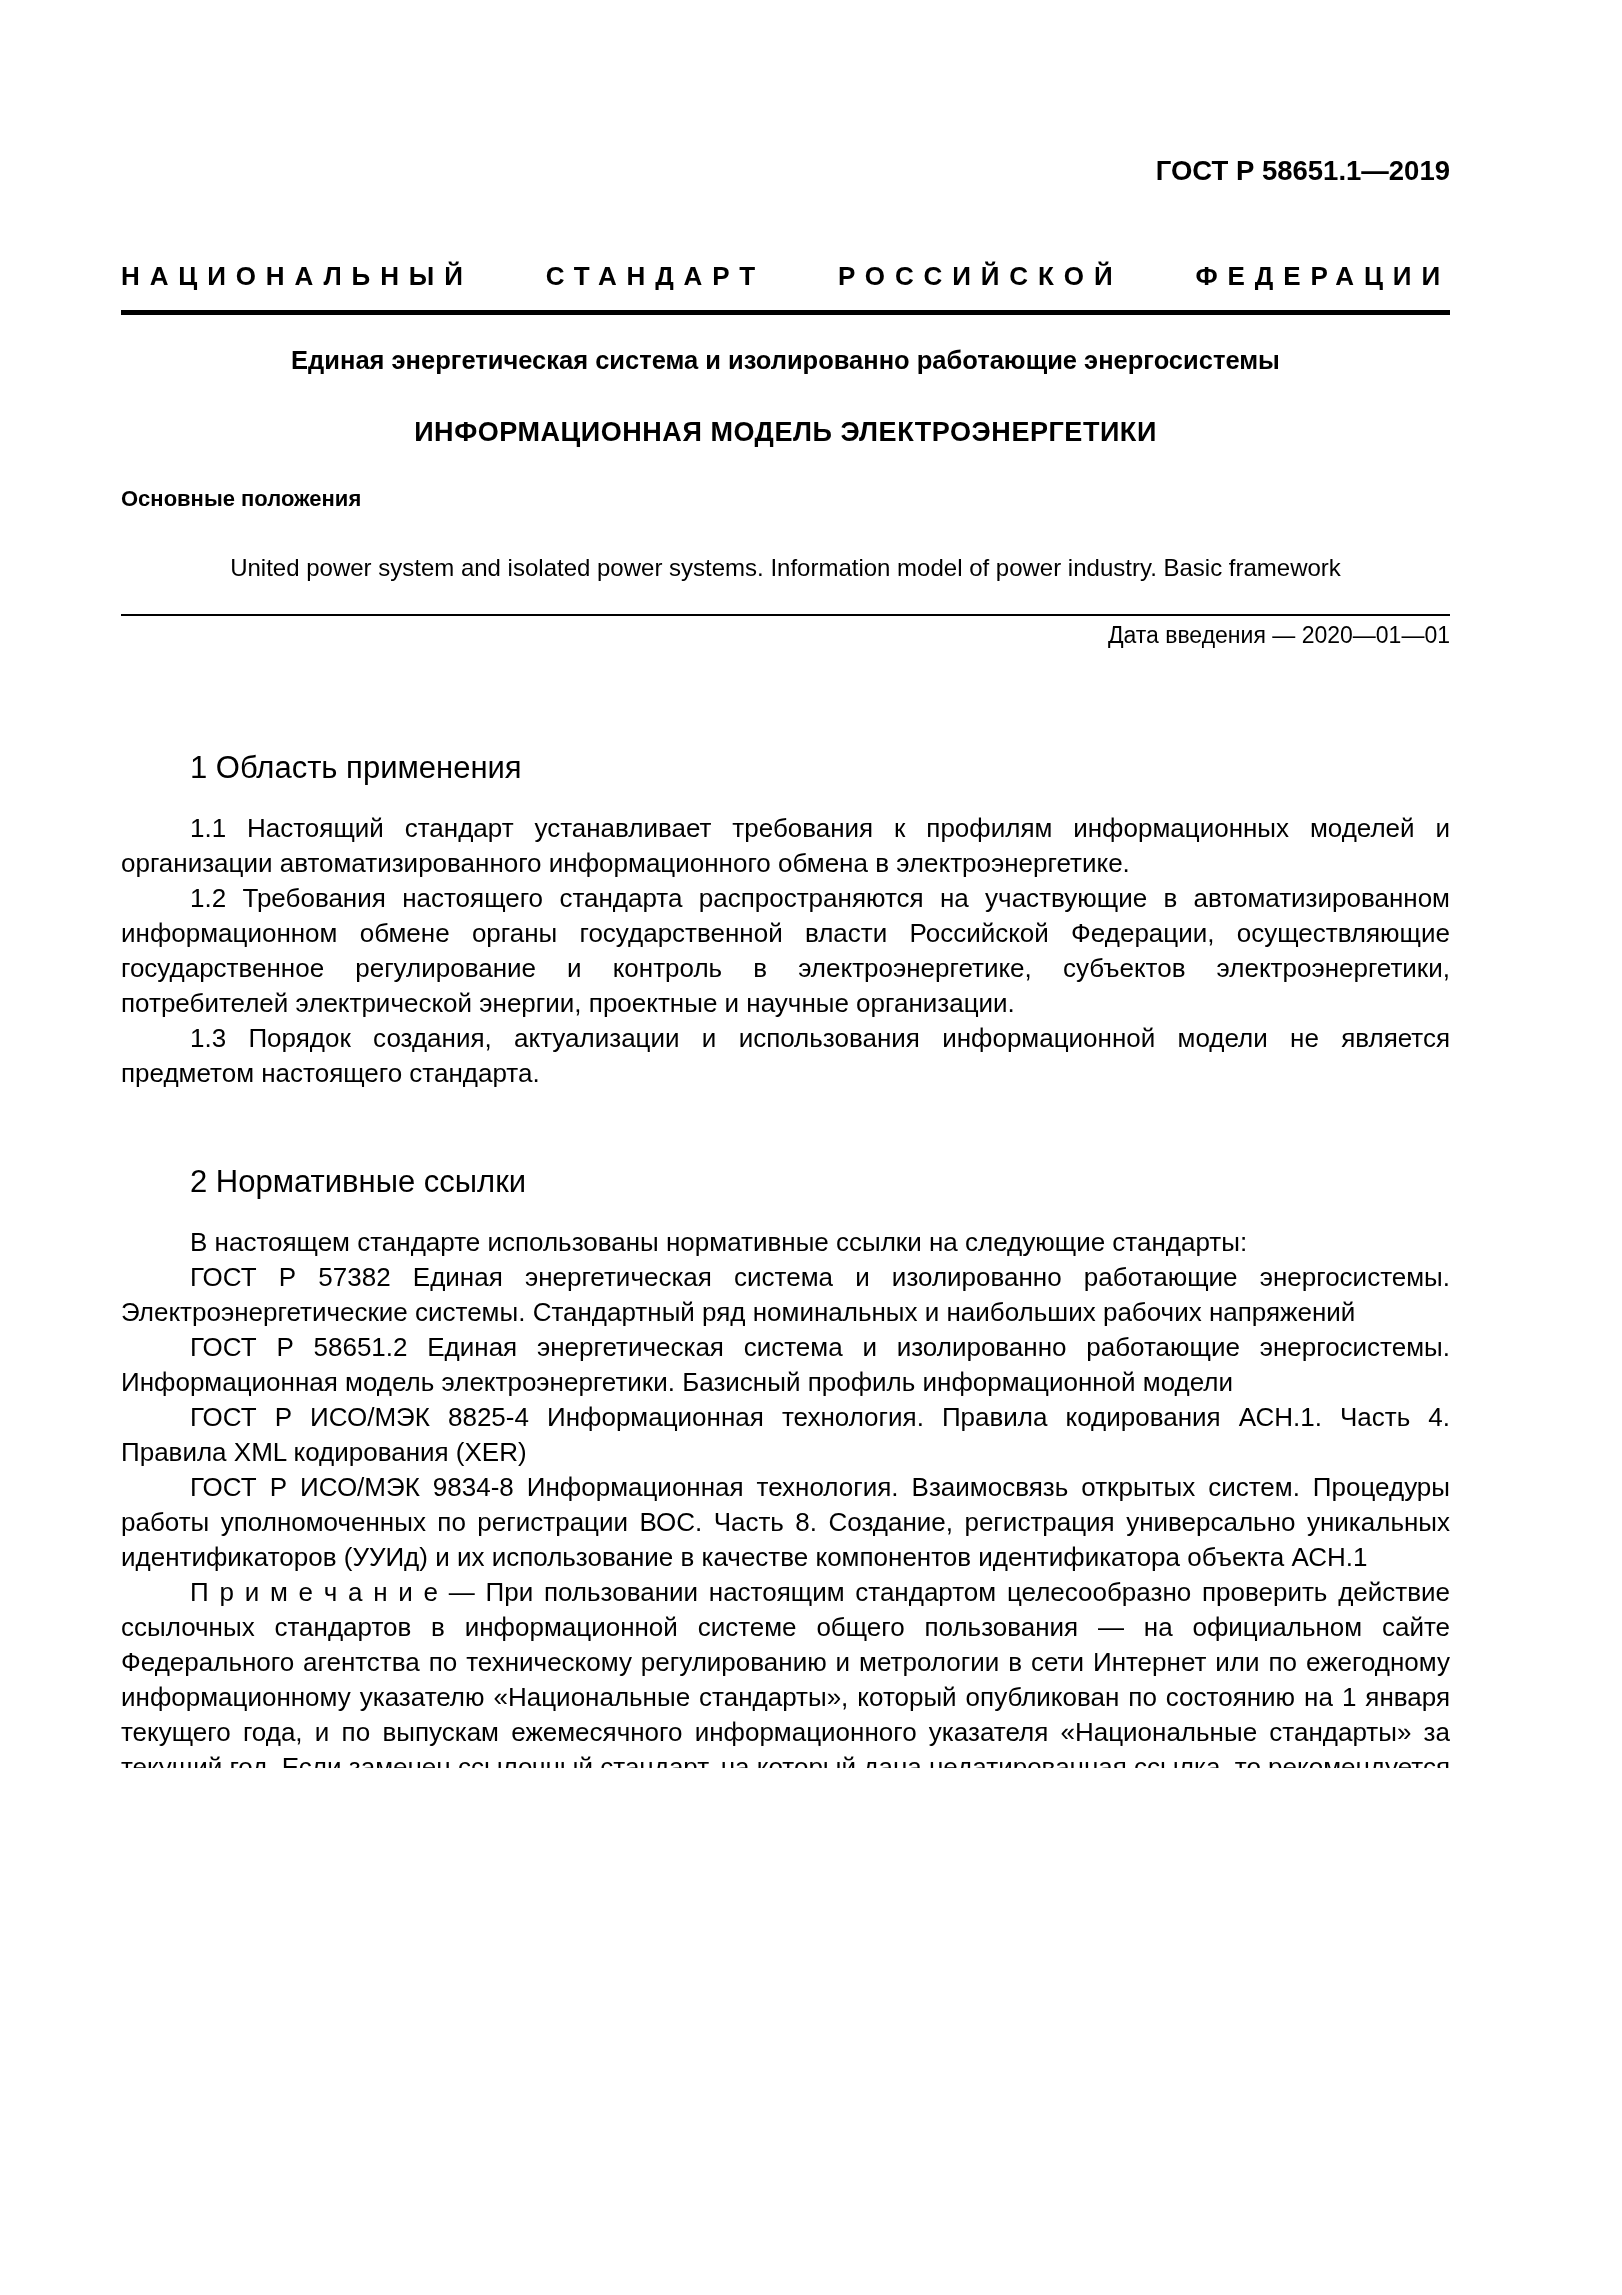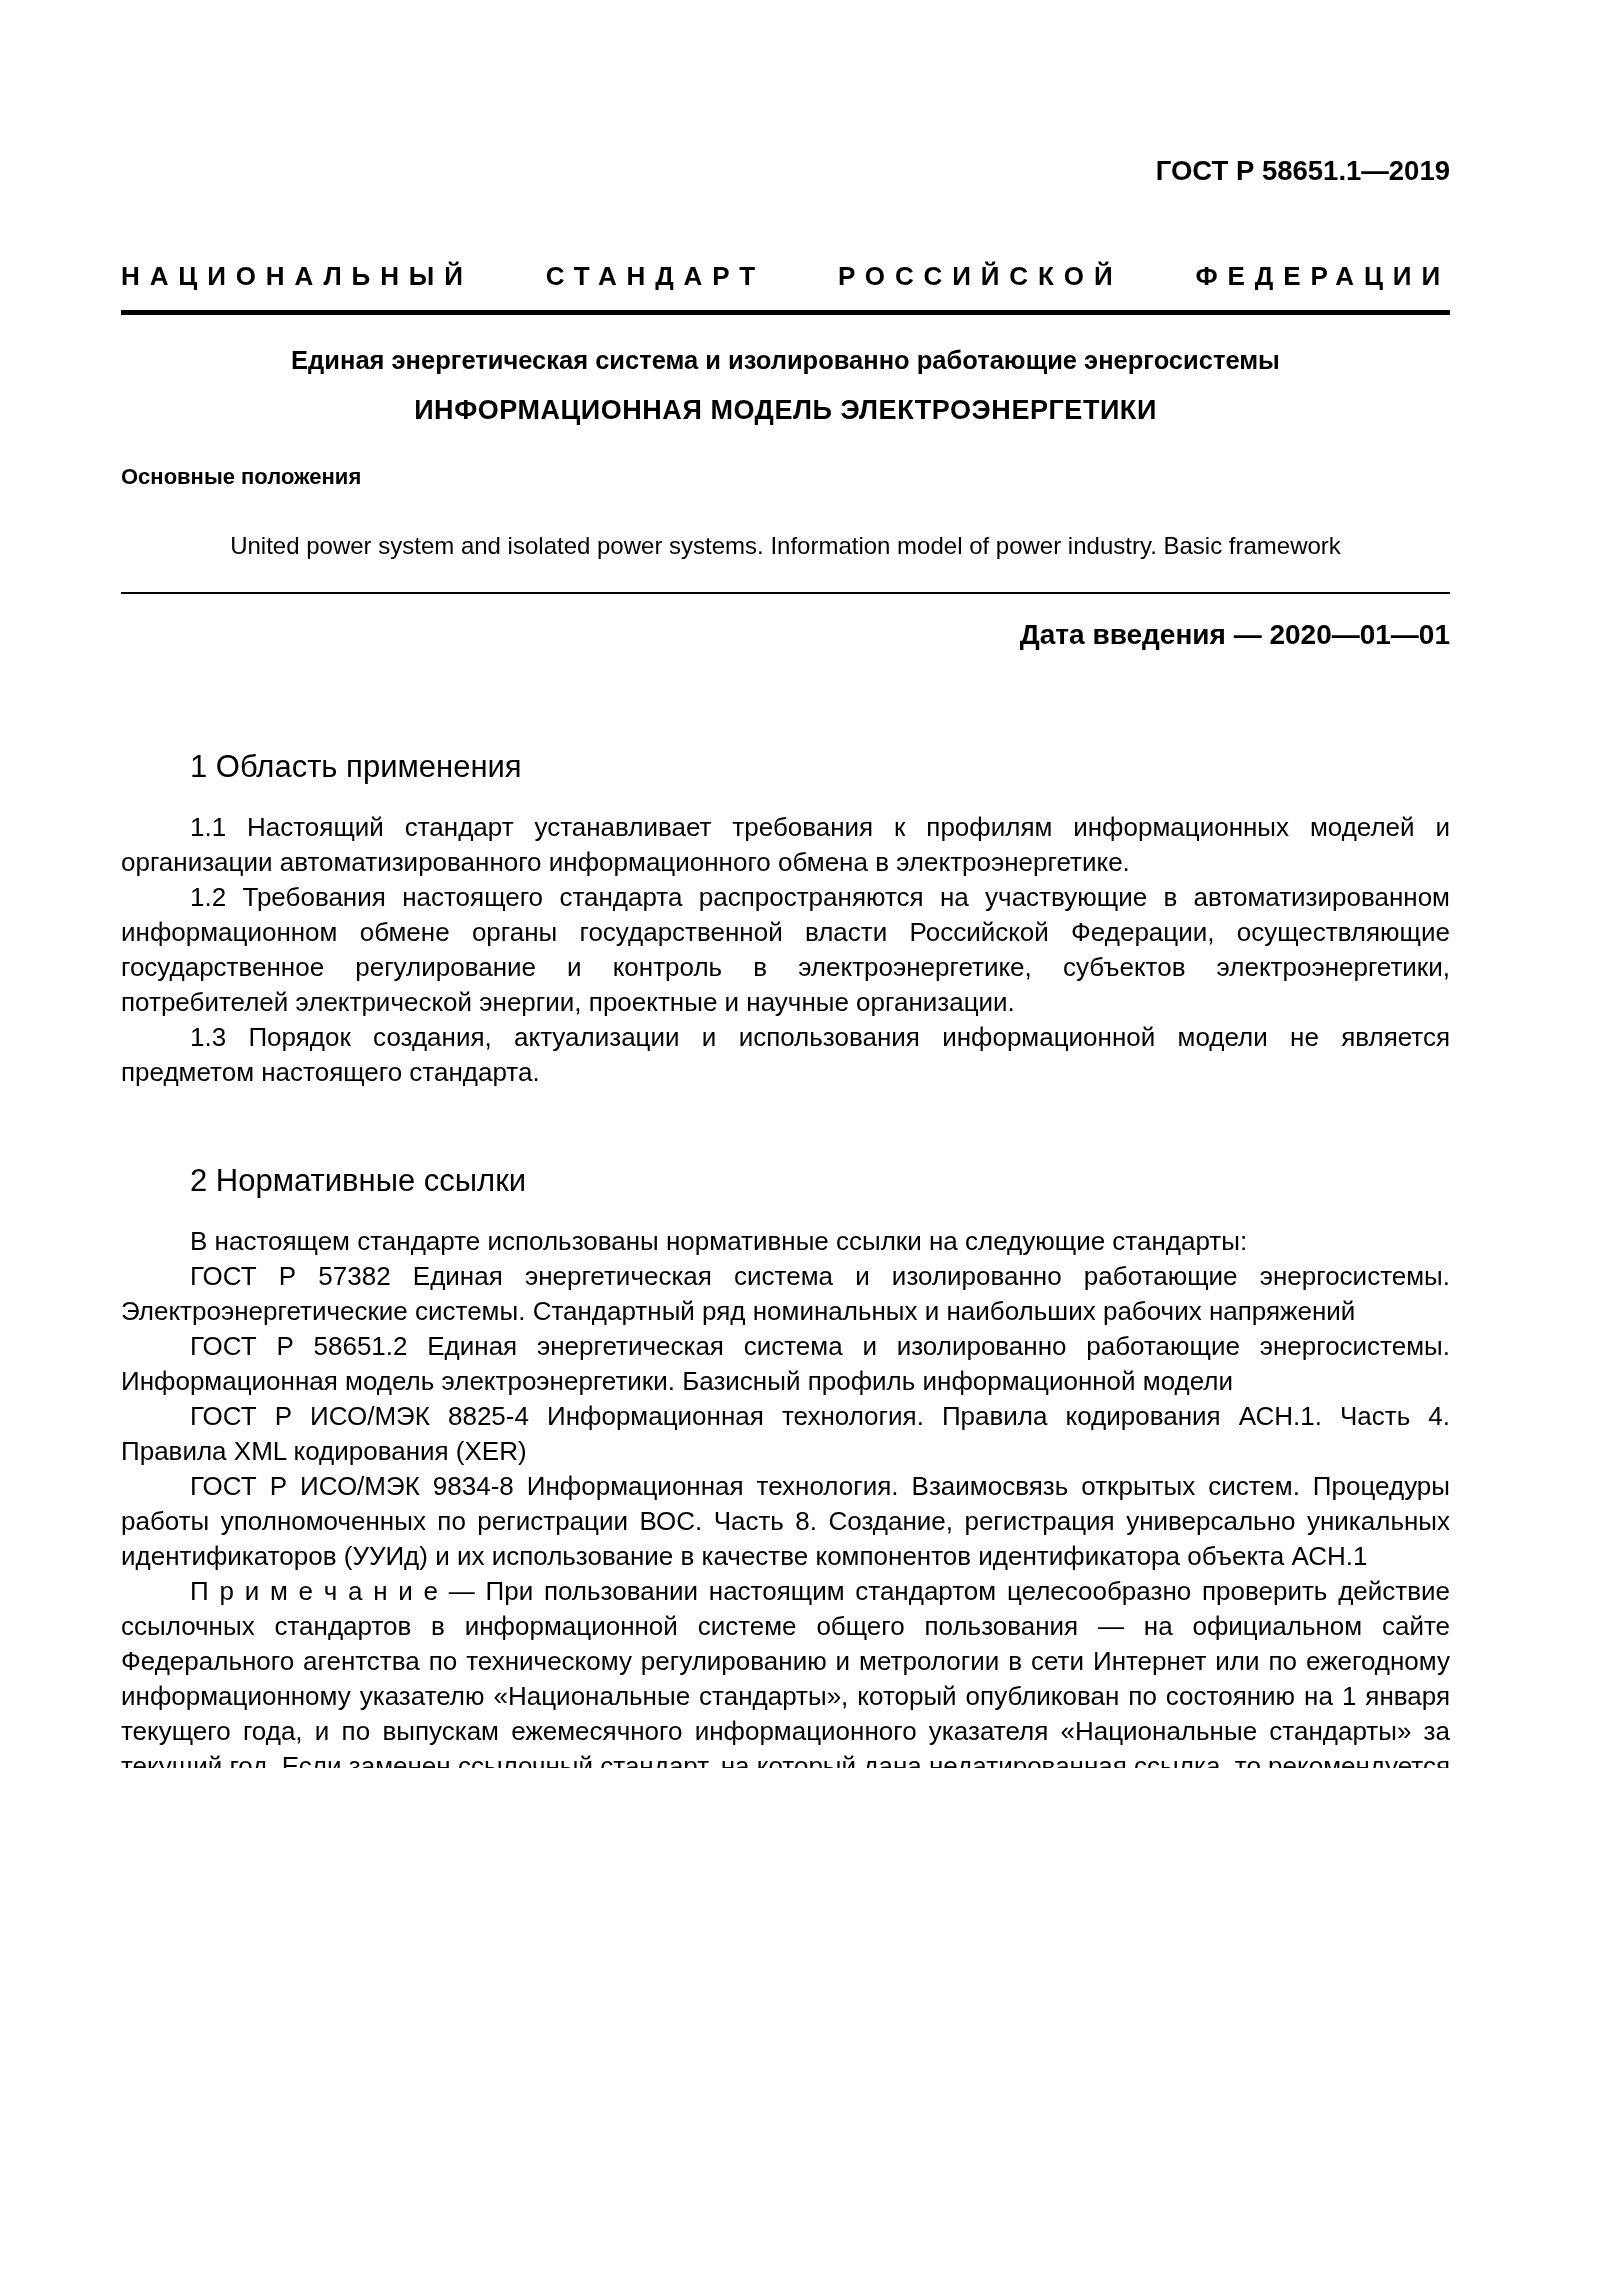--- a/index.html
+++ b/index.html
@@ -41,45 +41,45 @@
   .rule.thick { height: 4.6px; margin-top: 17px; }
   .rule.thin  { height: 2px; margin-top: 31px; }
   .subject {
     margin-top: 30px;
     text-align: center;
     font-weight: bold;
     font-size: 25.5px;
     line-height: 31px;
   }
   .doc-title {
-    margin-top: 18px;
+    margin-top: 40px;
     text-align: center;
     font-weight: bold;
     font-size: 27px;
     line-height: 33px;
     letter-spacing: 0.02em;
   }
   .doc-subtitle {
     margin-top: 34px;
     text-align: left;
     font-weight: bold;
     font-size: 22px;
     line-height: 31px;
   }
   .title-en {
     margin-top: 39px;
     text-align: center;
     font-size: 24px;
     line-height: 30px;
   }
   .effective-date {
-    margin-top: 25px;
+    margin-top: 4px;
     text-align: right;
-    font-weight: bold;
-    font-size: 28px;
+    font-weight: normal;
+    font-size: 23px;
     line-height: 31px;
   }
   .section-heading {
     margin: 0;
     margin-top: 98px;
     margin-bottom: 25px;
     margin-left: 69px;
     font-weight: normal;
     font-size: 31px;
     line-height: 37px;

